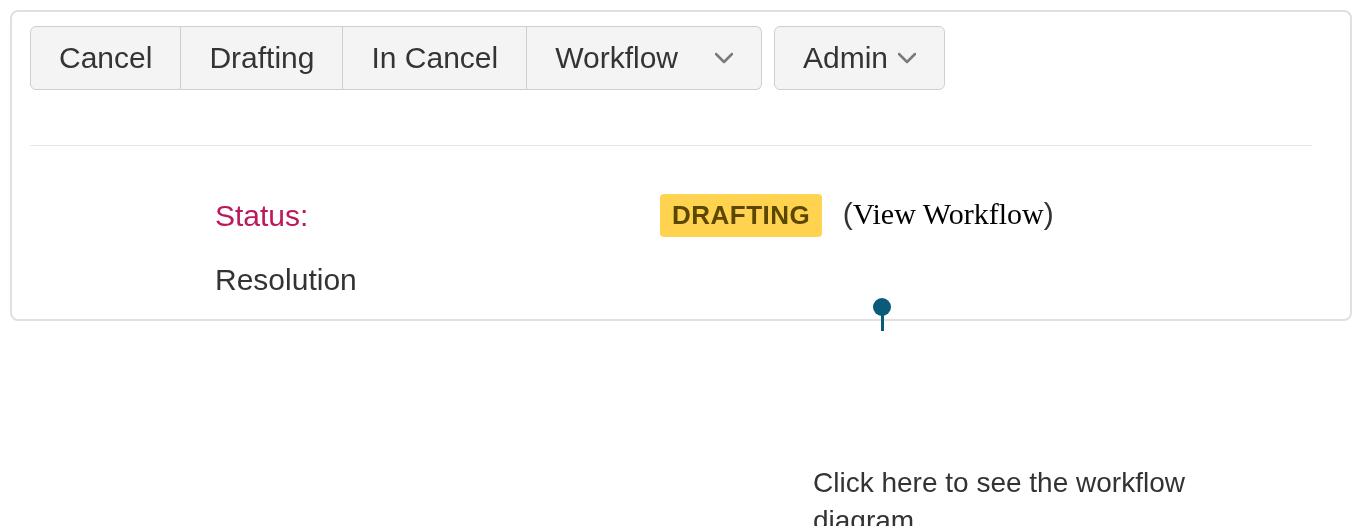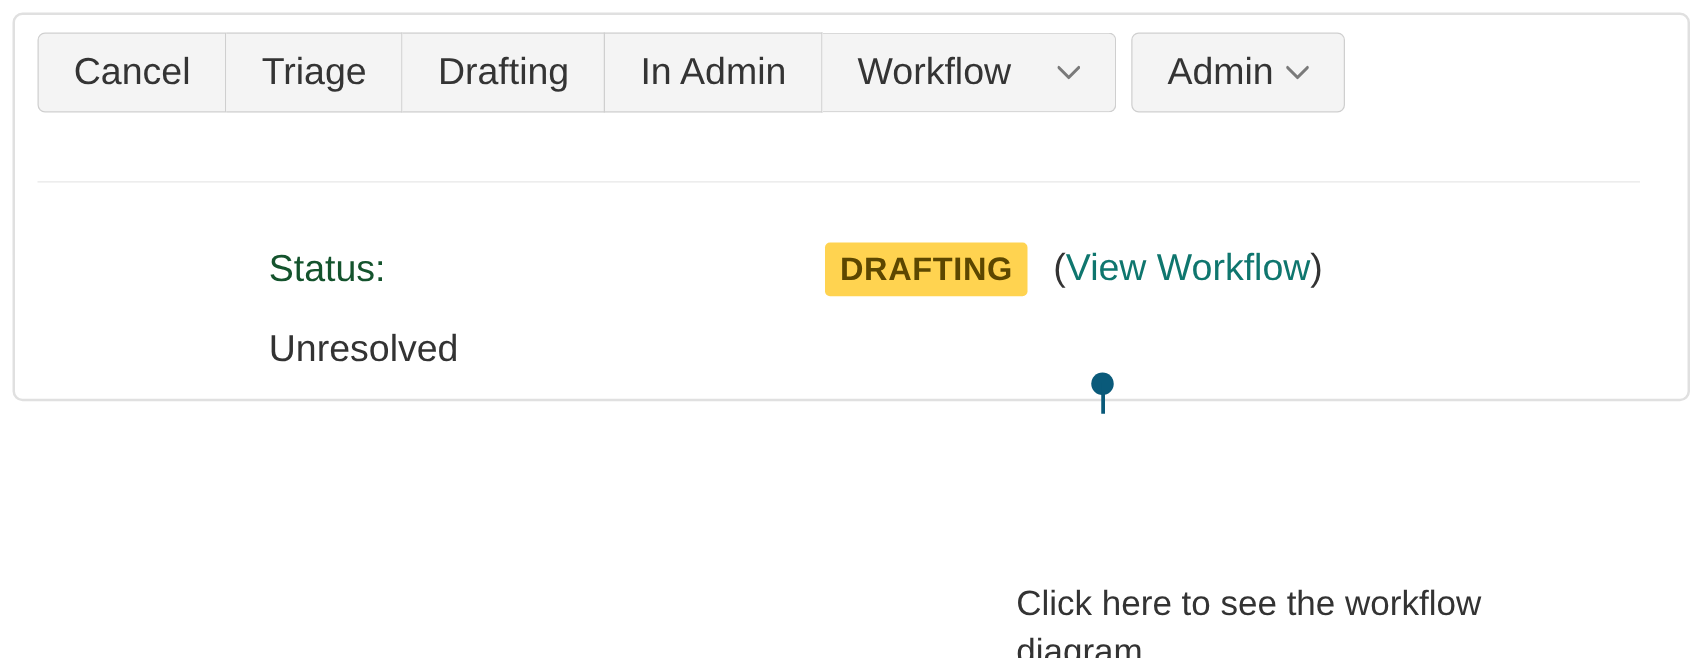--- a/index.html
+++ b/index.html
@@ -58,40 +58,41 @@
       color: #333333;
     }
     .row {
       display: flex;
       align-items: center;
       margin-bottom: 26px;
     }
     .row:last-child { margin-bottom: 0; }
     .field-label {
       width: 445px;
-      color: #14532d;
+      color: #be185d;
     }
     .status-badge {
       background: #ffd350;
       color: #5c4700;
       font-weight: 700;
       font-size: 26px;
       letter-spacing: 0.5px;
       padding: 6px 12px;
       border-radius: 4px;
       display: inline-block;
     }
     .paren {
       color: #333333;
       margin-left: 12px;
     }
     .link {
-      color: #0f766e;
+      color: #000000;
       text-decoration: none;
       cursor: pointer;
+      font-family: Liberation Serif, serif;
     }
     .annotation-wrap {
       position: absolute;
       left: 870px;
       top: 286px;
       pointer-events: none;
     }
     .annotation-dot {
       width: 18px;
       height: 18px;
@@ -123,27 +124,24 @@
 <body>
 
 <div class="panel">
 
   <div class="toolbar">
     <div class="btn-group">
       <button class="btn">
         <span>Cancel</span>
       </button>
       <button class="btn">
-        <span>Triage</span>
-      </button>
-      <button class="btn">
         <span>Drafting</span>
       </button>
       <button class="btn">
-        <span>In Admin</span>
+        <span>In Cancel</span>
       </button>
       <button class="btn">
         <span>Workflow</span>
         <span class="caret">
           <svg width="18" height="12" viewBox="0 0 18 12">
               <path d="M1 2 L9 10 L17 2" stroke="#7a7a7a" stroke-width="2.5" fill="none" stroke-linecap="round" stroke-linejoin="round"></path>
             </svg>
         </span>
       </button>
     </div>
@@ -161,21 +159,21 @@
 
   <div class="details">
     <div class="row">
       <div class="field-label">Status:</div>
       <div>
         <span class="status-badge">DRAFTING</span>
         <span class="paren">(</span><a class="link">View Workflow</a><span>)</span>
       </div>
     </div>
     <div class="row">
-      <div>Unresolved</div>
+      <div>Resolution</div>
     </div>
   </div>
 
   <div class="annotation-wrap">
     <div class="annotation-dot"></div>
     <div class="annotation-line"></div>
   </div>
 
 </div>
 

